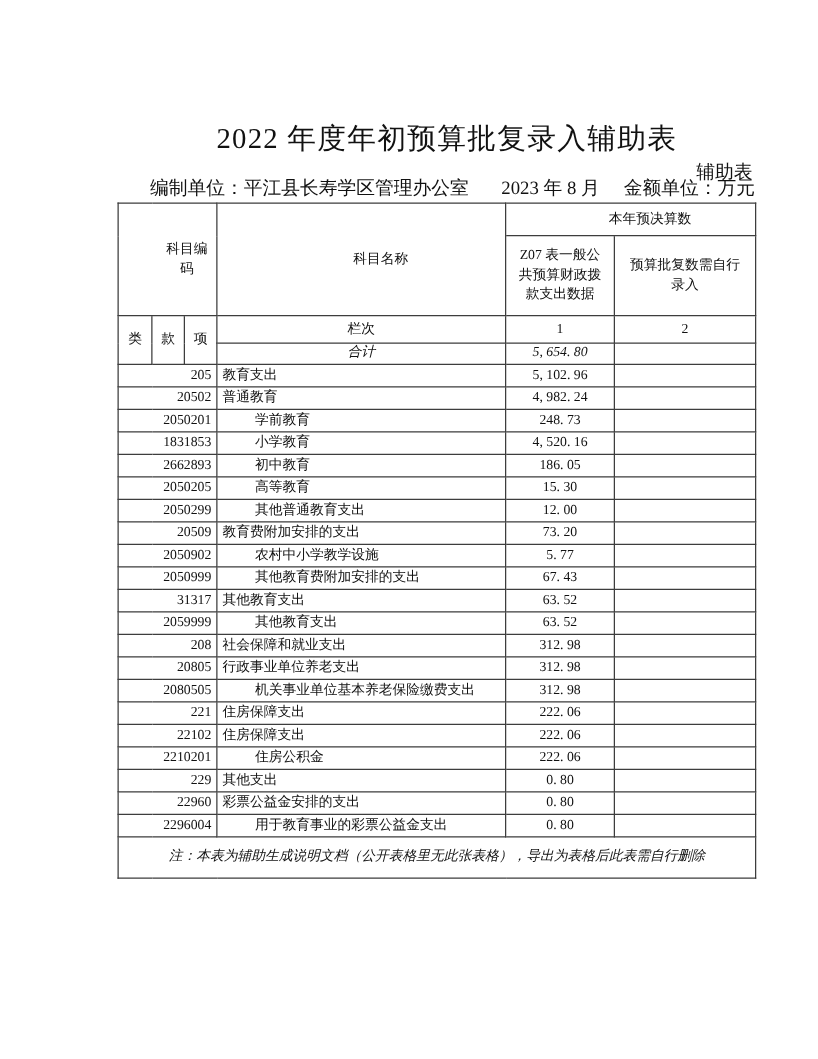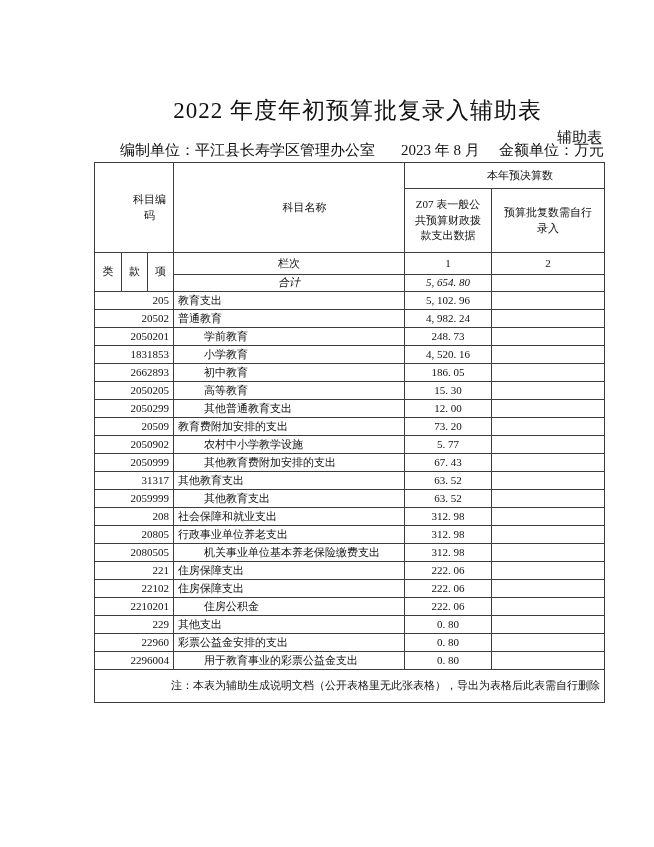--- a/index.html
+++ b/index.html
@@ -58,21 +58,21 @@
   tbody.data-rows td { height: 17px; }
   tr.row-note td { height: 32px; }
 
   .wrap-narrow { display: inline-block; max-width: 70px; }
   .wrap-mid { display: inline-block; max-width: 92px; }
 
   td.code-cell { text-align: right; padding-left: 5px; }
   td.name-cell { text-align: left; padding-left: 6px; }
   td.name-cell.indent { padding-left: 30px; }
   td.val-cell { text-align: center; }
-  td.note-cell { text-align: right; padding-left: 8px; font-size: 11px; }
+  td.note-cell { text-align: center; padding-left: 8px; font-size: 11px; font-style: italic; }
 </style>
 </head>
 <body>
 
 <div class="doc-title">2022 年度年初预算批复录入辅助表</div>
 <div class="corner-label">辅助表</div>
 
 <div class="meta-line">
   <span class="meta-left">
     <span>编制单位：平江县长寿学区管理办公室</span><span class="meta-date">2023 年 8 月</span>

